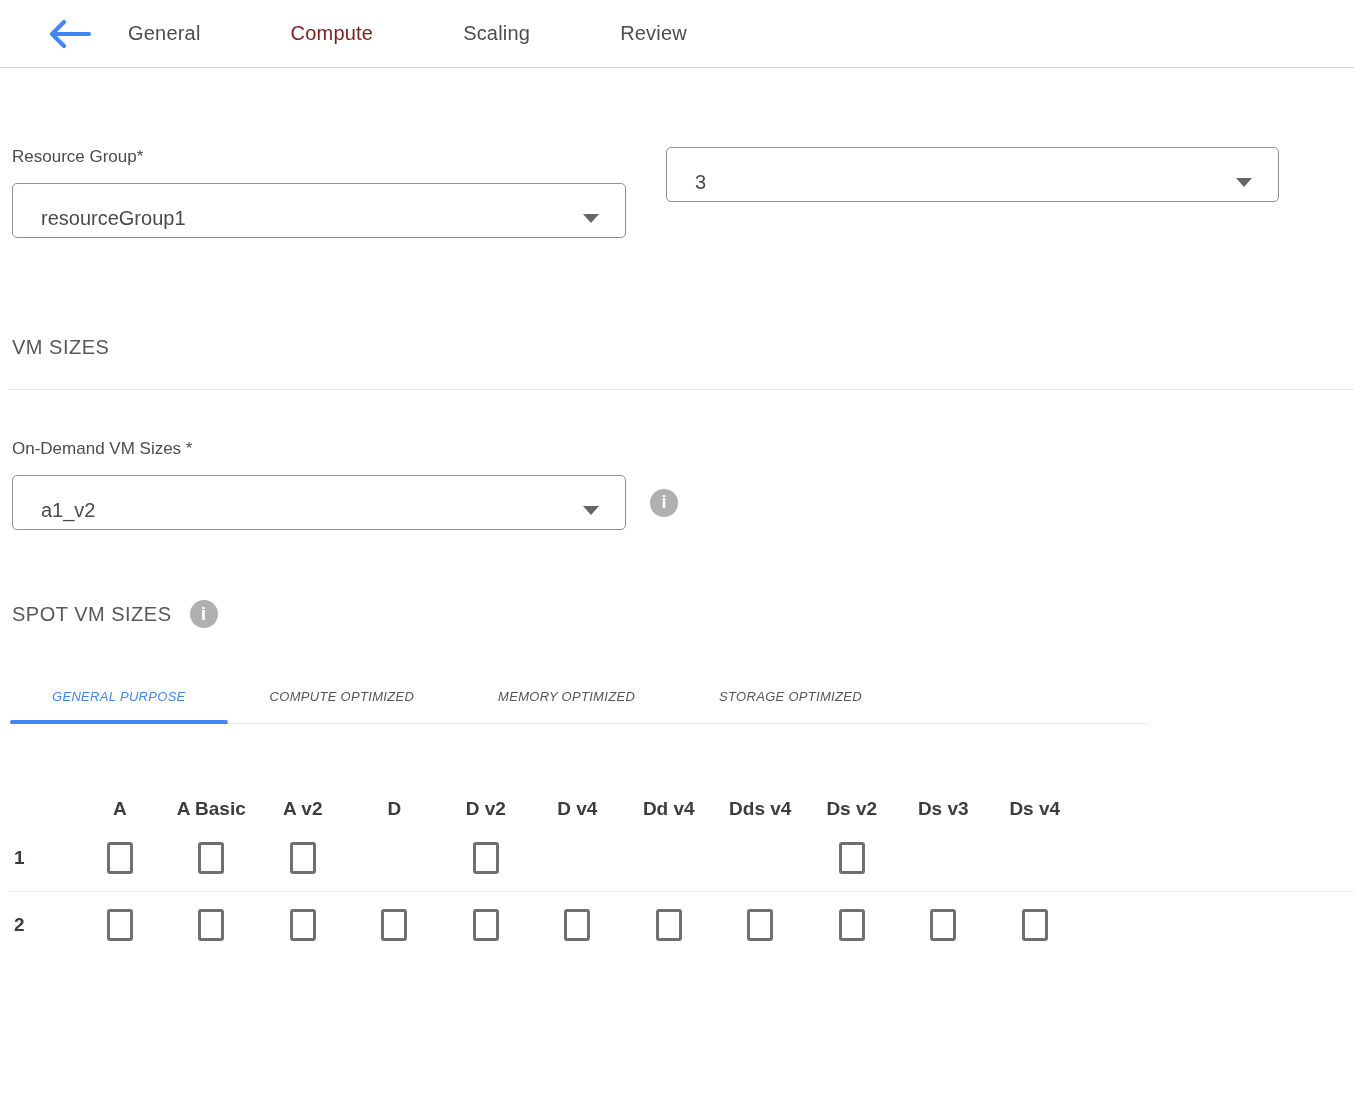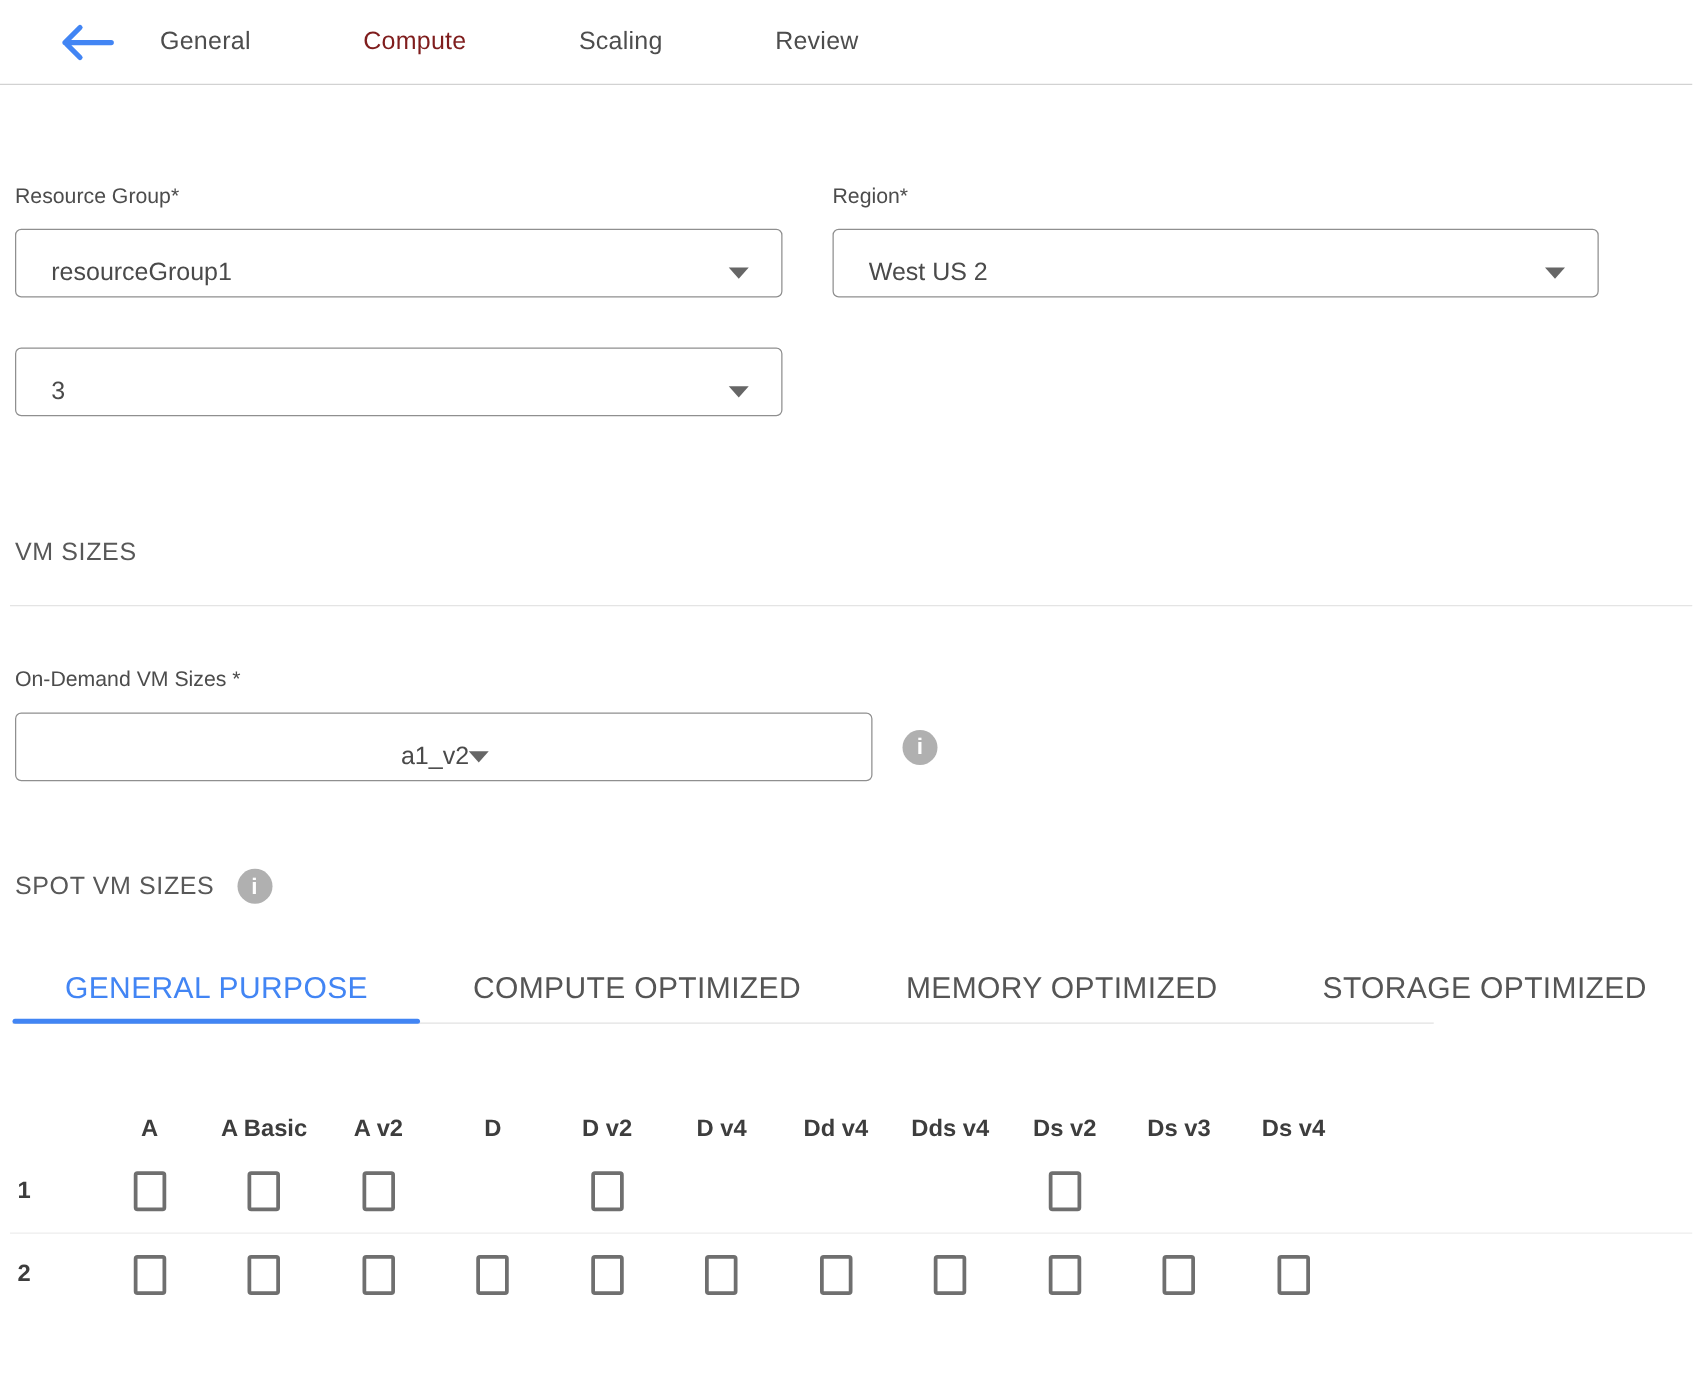--- a/index.html
+++ b/index.html
@@ -76,21 +76,21 @@
   .section-divider {
     height: 1px; background: #e4e4e4;
     margin: 30px 0 0 8px;
   }
 
   .on-demand-label { margin: 49px 0 0 12px; }
   .on-demand-row {
     display: flex; align-items: center;
     margin: 16px 0 0 12px;
   }
-  .on-demand-row .select { width: 686px; justify-content: center; }
+  .on-demand-row .select { width: 614px; }
   .info-icon {
     width: 28px; height: 28px;
     border-radius: 50%;
     background: #b0b0b0;
     color: #ffffff;
     font-size: 18px; font-weight: bold;
     display: inline-flex; align-items: center; justify-content: center;
     margin-left: 24px;
     cursor: pointer;
     flex: 0 0 auto;
@@ -106,26 +106,27 @@
   .spot-tabs {
     position: relative;
     display: flex;
     margin: 40px 0 0 10px;
     height: 56px;
     align-items: stretch;
   }
   .spot-tab {
     display: flex; align-items: center;
     padding: 0 42px;
-    font-size: 24px;
+    font-size: 13px;
     color: #555555;
     letter-spacing: 0.3px;
     cursor: pointer;
     position: relative;
     white-space: nowrap;
+    font-style: italic;
   }
   .spot-tab.active { color: #4285F4; }
   .spot-tab.active::after {
     content: "";
     position: absolute;
     left: 0; right: 0; bottom: 0;
     height: 4px;
     background: #4285F4;
     border-radius: 2px;
     z-index: 2;
@@ -182,27 +183,20 @@
     <div class="nav-tab">Scaling</div>
     <div class="nav-tab">Review</div>
   </div>
 </div>
 
 <div class="form-grid">
   <div>
     <label class="field-label">Resource Group*</label>
     <div class="select">
       <span class="select-value">resourceGroup1</span>
-      <span class="caret"></span>
-    </div>
-  </div>
-  <div>
-    <label class="field-label">Region*</label>
-    <div class="select">
-      <span class="select-value">West US 2</span>
       <span class="caret"></span>
     </div>
   </div>
   <div>
     <div class="select">
       <span class="select-value">3</span>
       <span class="caret"></span>
     </div>
   </div>
 </div>

